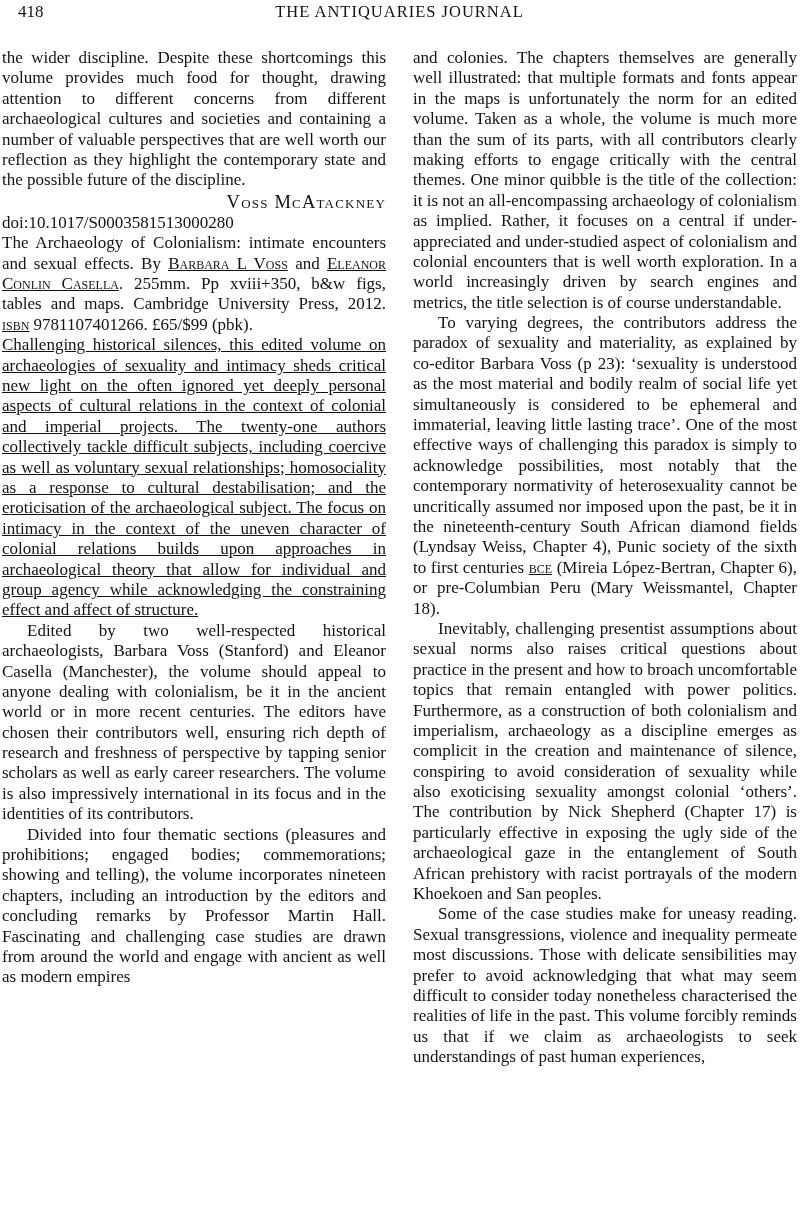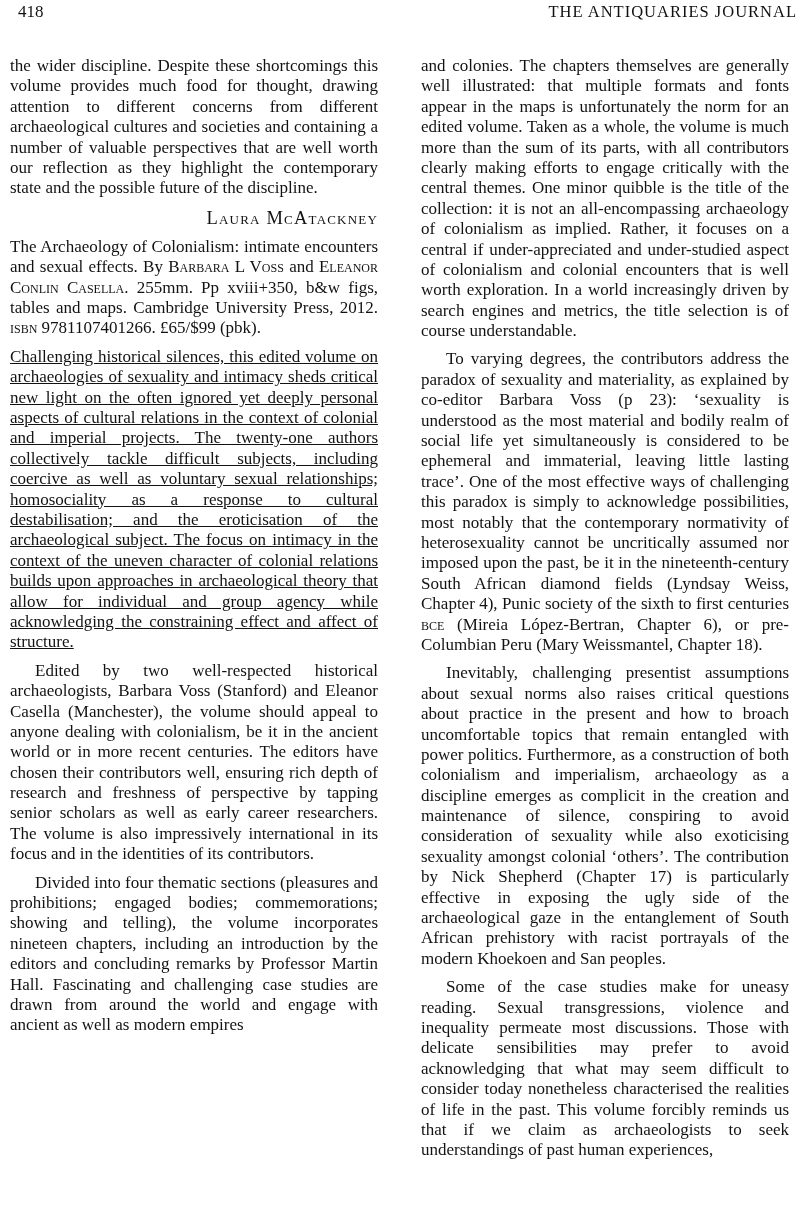--- a/index.html
+++ b/index.html
@@ -30,35 +30,35 @@
     left: 0;
     top: 0;
     font-size: 17px;
     margin-left: 16px;
   }
   .journal-title {
     position: absolute;
     left: 0;
     right: 0;
     top: 0;
-    text-align: right;
+    text-align: center;
     font-size: 16.5px;
     letter-spacing: 1px;
   }
   .columns {
     display: flex;
     gap: 27px;
   }
   .col {
     width: 384px;
     text-align: justify;
     hyphens: auto;
   }
   .col p {
-    margin: 8px;
+    margin: 0;
   }
   .indent {
     text-indent: 25px;
   }
   .signature {
     text-align: right;
     margin-top: 18px;
     font-variant: small-caps;
     font-size: 18.5px;
     letter-spacing: 1.2px;
@@ -68,39 +68,40 @@
     text-align: left;
   }
   .citation {
     margin-top: 24px;
   }
   .review-start {
     margin-top: 28px;
     text-decoration: underline;
   }
   .i { }
-  .sc { font-variant: small-caps; }
+  .sc { font-variant: small-caps; text-decoration: underline; }
 </style>
 </head>
 <body>
 
 <div class="page">
 
   <div class="running-head">
     <span class="page-number">418</span>
     <span class="journal-title">THE ANTIQUARIES JOURNAL</span>
   </div>
 
   <div class="columns">
 
     <div class="col">
       <p>the wider discipline. Despite these shortcomings this volume provides much food for thought, drawing attention to different concerns from different archaeological cultures and societies and containing a number of valuable perspectives that are well worth our reflection as they highlight the contemporary state and the possible future of the discipline.</p>
 
-      <p class="signature">Laura McAtackney</p>
+      <p class="signature">Voss McAtackney</p>
 
+      <p class="doi-line">doi:10.1017/S0003581513000280</p>
 
       <p class="citation"><span class="i">The Archaeology of Colonialism: intimate encounters and sexual effects</span><span>. By </span><span class="sc">Barbara L Voss</span><span> and </span><span class="sc">Eleanor Conlin Casella</span><span>. 255mm. Pp xviii+350, b&amp;w figs, tables and maps. Cambridge University Press, 2012. </span><span class="sc">isbn</span><span> 9781107401266. £65/$99 (pbk).</span></p>
 
       <p class="review-start">Challenging historical silences, this edited volume on archaeologies of sexuality and intimacy sheds critical new light on the often ignored yet deeply personal aspects of cultural relations in the context of colonial and imperial projects. The twenty-one authors collectively tackle difficult subjects, including coercive as well as voluntary sexual relationships; homosociality as a response to cultural destabilisation; and the eroticisation of the archaeological subject. The focus on intimacy in the context of the uneven character of colonial relations builds upon approaches in archaeological theory that allow for individual and group agency while acknowledging the constraining effect and affect of structure.</p>
 
       <p class="indent">Edited by two well-respected historical archaeologists, Barbara Voss (Stanford) and Eleanor Casella (Manchester), the volume should appeal to anyone dealing with colonialism, be it in the ancient world or in more recent centuries. The editors have chosen their contributors well, ensuring rich depth of research and freshness of perspective by tapping senior scholars as well as early career researchers. The volume is also impressively international in its focus and in the identities of its contributors.</p>
 
       <p class="indent">Divided into four thematic sections (pleasures and prohibitions; engaged bodies; commemorations; showing and telling), the volume incorporates nineteen chapters, including an introduction by the editors and concluding remarks by Professor Martin Hall. Fascinating and challenging case studies are drawn from around the world and engage with ancient as well as modern empires</p>
     </div>
 

